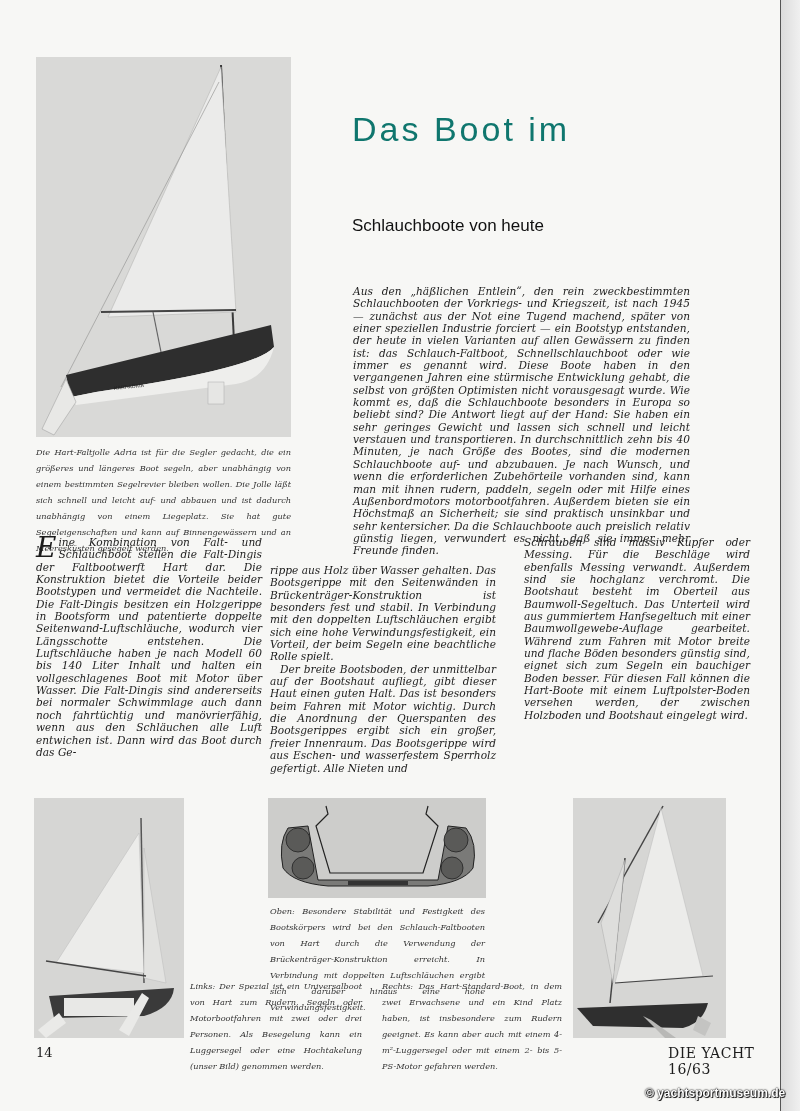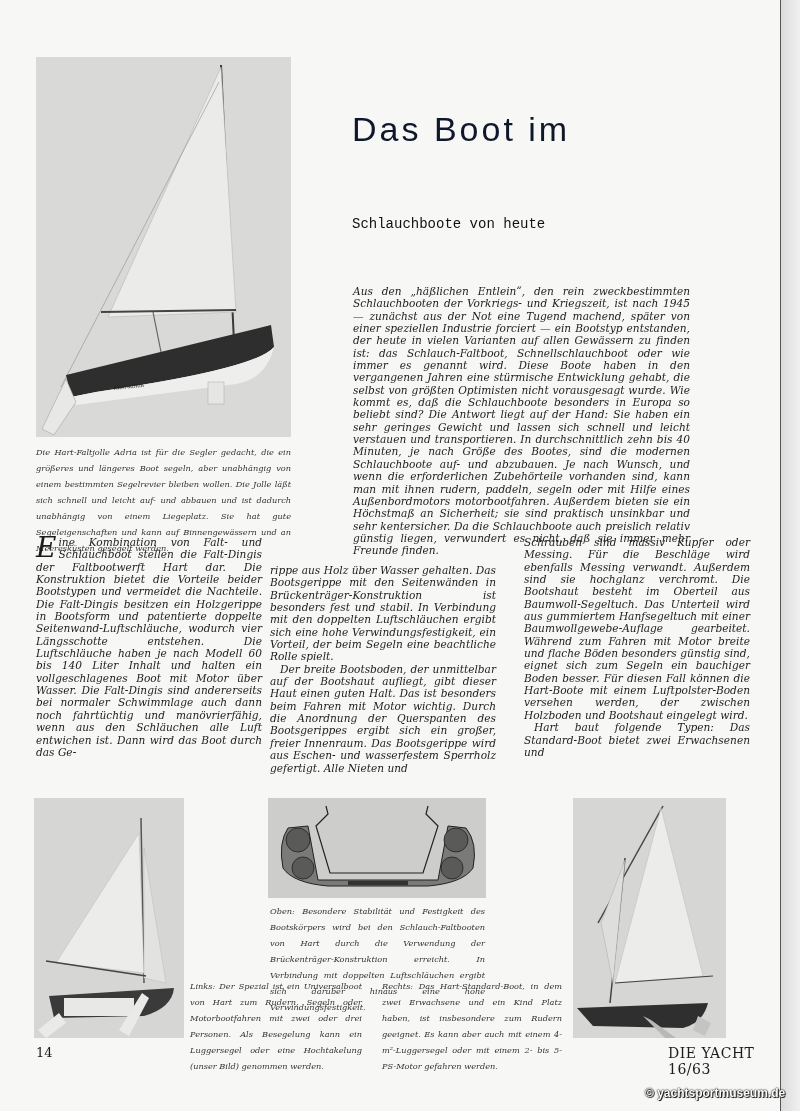--- a/index.html
+++ b/index.html
@@ -16,25 +16,25 @@
   .photo svg { width: 100%; height: 100%; display: block; }
 
   #photo-adria { left: 36px; top: 57px; width: 255px; height: 380px; }
   #photo-spezial { left: 34px; top: 798px; width: 150px; height: 240px; }
   #photo-standard { left: 573px; top: 798px; width: 153px; height: 240px; }
   #diagram { left: 268px; top: 798px; width: 218px; height: 100px; background: #cfcfcd; }
 
   .title {
     position: absolute; left: 352px; top: 110px;
     font-family: "Liberation Sans", sans-serif; font-size: 34px; line-height: 38px;
-    letter-spacing: 3px; font-weight: normal; color: #0f172a;
+    letter-spacing: 3px; font-weight: normal; color: #0f766e;
   }
   .subtitle {
     position: absolute; left: 352px; top: 216px;
-    font-family: Liberation Mono, monospace; font-size: 14px; color: #111;
+    font-family: Liberation Sans, sans-serif; font-size: 17px; color: #111;
   }
 
   .body-text { font-size: 10.6px; line-height: 12.35px; text-align: justify; font-style: italic; }
   .intro { position: absolute; left: 353px; top: 285px; width: 337px; }
   .col { position: absolute; top: 536px; width: 226px; }
   #col1 { left: 36px; }
   #col2 { left: 270px; margin-top: 28px; }
   #col3 { left: 524px; }
   .col p { margin: 0; text-indent: 0; }
   .col p.indent { text-indent: 10px; }
@@ -100,21 +100,20 @@
   <p><span class="dropcap">E</span><span>ine Kombination von Falt- und Schlauchboot stellen die Falt-Dingis der Faltbootwerft Hart dar. Die Konstruktion bietet die Vorteile beider Bootstypen und vermeidet die Nachteile. Die Falt-Dingis besitzen ein Holzgerippe in Bootsform und patentierte doppelte Seitenwand-Luftschläuche, wodurch vier Längsschotte entstehen. Die Luftschläuche haben je nach Modell 60 bis 140 Liter Inhalt und halten ein vollgeschlagenes Boot mit Motor über Wasser. Die Falt-Dingis sind andererseits bei normaler Schwimmlage auch dann noch fahrtüchtig und manövrierfähig, wenn aus den Schläuchen alle Luft entwichen ist. Dann wird das Boot durch das Ge-</span></p>
 </div>
 
 <div class="col body-text" id="col2">
   <p>rippe aus Holz über Wasser gehalten. Das Bootsgerippe mit den Seitenwänden in Brückenträger-Konstruktion ist besonders fest und stabil. In Verbindung mit den doppelten Luftschläuchen ergibt sich eine hohe Verwindungsfestigkeit, ein Vorteil, der beim Segeln eine beachtliche Rolle spielt.</p>
   <p class="indent">Der breite Bootsboden, der unmittelbar auf der Bootshaut aufliegt, gibt dieser Haut einen guten Halt. Das ist besonders beim Fahren mit Motor wichtig. Durch die Anordnung der Querspanten des Bootsgerippes ergibt sich ein großer, freier Innenraum. Das Bootsgerippe wird aus Eschen- und wasserfestem Sperrholz gefertigt. Alle Nieten und</p>
 </div>
 
 <div class="col body-text" id="col3">
   <p>Schrauben sind massiv Kupfer oder Messing. Für die Beschläge wird ebenfalls Messing verwandt. Außerdem sind sie hochglanz verchromt. Die Bootshaut besteht im Oberteil aus Baumwoll-Segeltuch. Das Unterteil wird aus gummiertem Hanfsegeltuch mit einer Baumwollgewebe-Auflage gearbeitet. Während zum Fahren mit Motor breite und flache Böden besonders günstig sind, eignet sich zum Segeln ein bauchiger Boden besser. Für diesen Fall können die Hart-Boote mit einem Luftpolster-Boden versehen werden, der zwischen Holzboden und Bootshaut eingelegt wird.</p>
-  <p class="indent">Hart baut folgende Typen: Das Standard-Boot bietet zwei Erwachsenen und</p>
 </div>
 
 <div class="photo" id="photo-spezial">
   <svg viewBox="0 0 150 240" preserveAspectRatio="none">
     <rect width="150" height="240" fill="#d6d6d4"></rect>
     <line x1="107" y1="20" x2="110" y2="185" stroke="#555" stroke-width="1.5"></line>
     <polygon points="105,35 22,165 110,175" fill="#ececea" stroke="#bbb" stroke-width="0.5"></polygon>
     <polygon points="110,50 132,185 110,180" fill="#e2e2e0" stroke="#bbb" stroke-width="0.5"></polygon>
     <line x1="12" y1="163" x2="112" y2="178" stroke="#444" stroke-width="1.5"></line>
     <path d="M 15 198 L 140 190 Q 138 210 110 218 L 20 220 Z" fill="#3a3a3a"></path>

